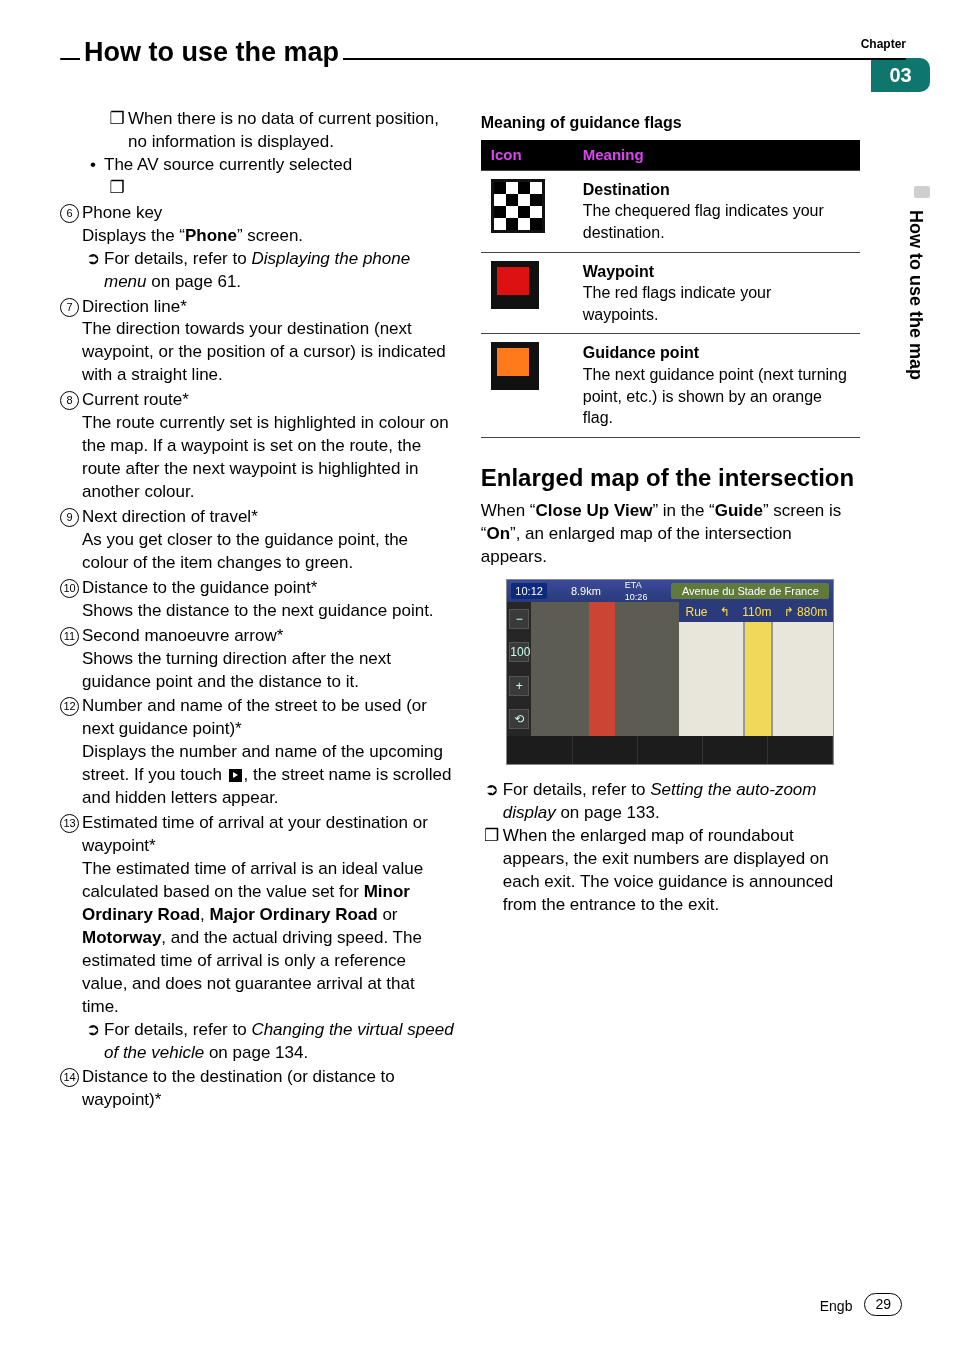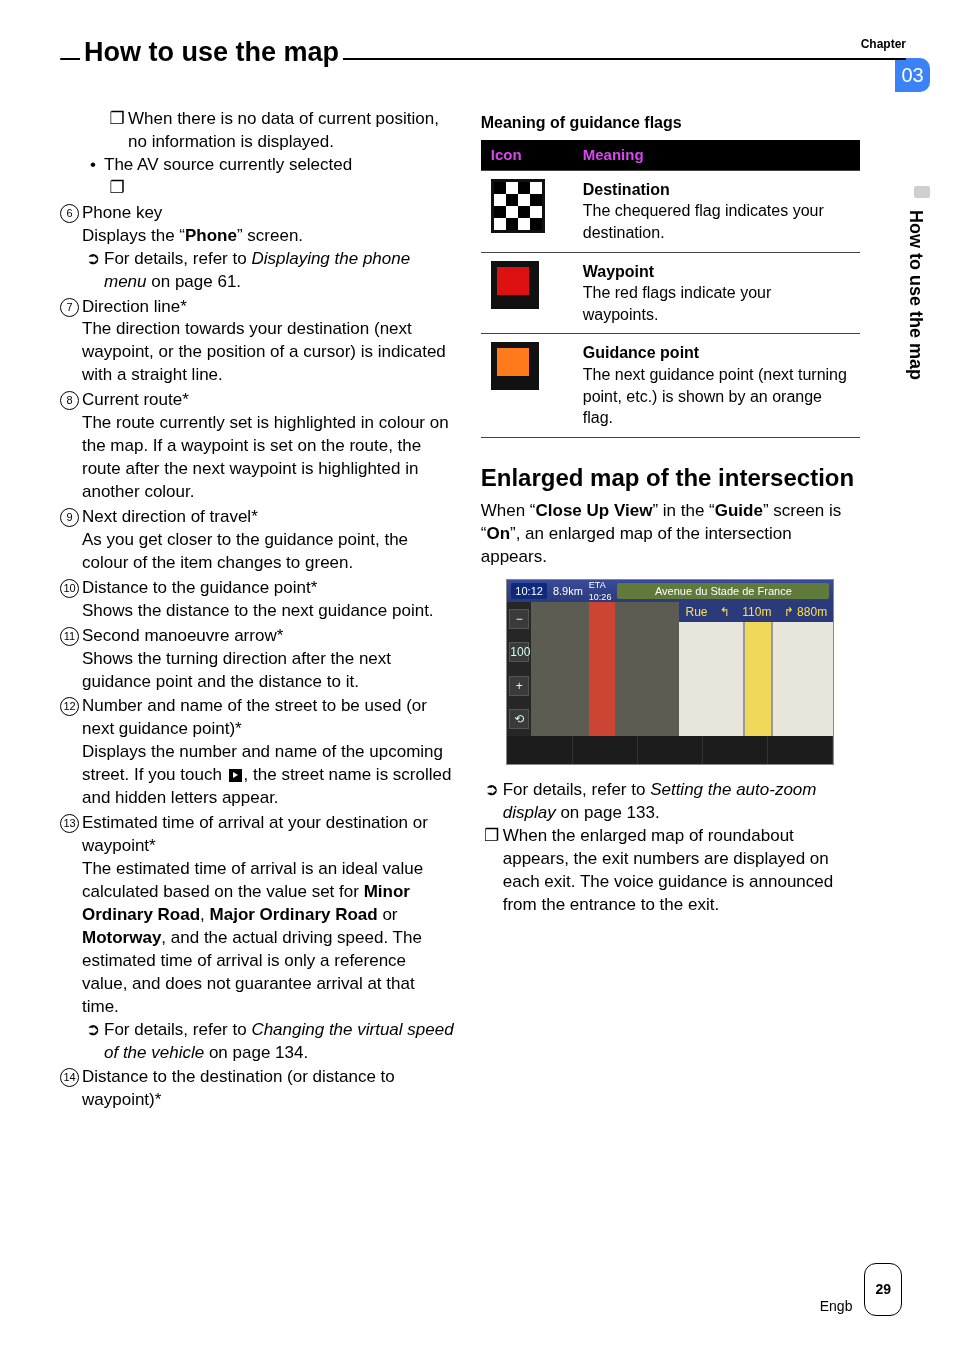--- a/index.html
+++ b/index.html
@@ -1,18 +1,18 @@
 <!DOCTYPE html>
 <html><head>
 <meta charset="utf-8">
 <style>
   body{margin:0;background:#fff;color:#000;font-family:Arial,Helvetica,sans-serif;font-size:17px;line-height:1.35}
   .page{width:954px;height:1352px;position:relative;box-sizing:border-box;padding:30px 48px 40px 60px}
   .chapter{position:absolute;top:36px;right:48px;font-size:12px;font-weight:700}
-  .tab{position:absolute;top:58px;right:24px;width:35px;height:34px;background:#3b82f6;color:#fff;border-top-right-radius:10px;border-bottom-right-radius:10px;display:flex;align-items:center;justify-content:center;font-size:20px;font-weight:400}
+  .tab{position:absolute;top:58px;right:24px;width:59px;height:34px;background:#0f766e;color:#fff;border-top-right-radius:10px;border-bottom-right-radius:10px;display:flex;align-items:center;justify-content:center;font-size:20px;font-weight:700}
   .titlebar{position:relative;margin-top:28px;margin-bottom:48px}
   .titlebar .line{border-top:2px solid #000;border-radius:12px;height:0}
   .titlebar h1{position:absolute;top:-24px;left:20px;background:#fff;padding:0 4px;margin:0;font-size:27px;font-weight:800}
   .side-label{position:absolute;right:26px;top:210px;writing-mode:vertical-rl;font-weight:700;font-size:18px}
   .side-marker{position:absolute;right:24px;top:186px;width:16px;height:12px;background:#cfcfcf;border-radius:2px}
   .cols{display:flex;gap:26px}
   .col{flex:1;min-width:0}
   .col-left{flex:1.02}
   .col-right{flex:0.98;padding-right:46px}
   .item{display:flex;margin-top:2px}
@@ -35,34 +35,34 @@
   table.flags tr:last-child td{border-bottom:1px solid #444}
   .ficon{width:48px;height:48px;background:#111;display:block}
   .ficon.dest{background:repeating-conic-gradient(#fff 0 25%,#000 0 50%);background-size:24px 24px;border:3px solid #111}
   .ficon.wp{background:#111;position:relative}
   .ficon.wp:after{content:"";position:absolute;inset:6px 10px 14px 6px;background:#d11}
   .ficon.wp span{position:absolute;left:14px;top:6px;color:#fff;font-weight:700;font-size:22px}
   .ficon.gp{background:#111;position:relative}
   .ficon.gp:after{content:"";position:absolute;inset:6px 10px 14px 6px;background:#ff7a1a}
   h2.enl{margin:24px 0 6px;font-size:24px;font-weight:800}
   .shot{width:326px;height:184px;margin:10px auto 14px;background:#3b3b34;border:1px solid #888;position:relative;overflow:hidden}
-  .shot .top{position:absolute;left:0;right:0;top:0;height:22px;background:linear-gradient(#3a4a9a,#2a3a7a);color:#fff;font-size:11px;display:flex;align-items:center;gap:6px;padding:0 4px}
+  .shot .top{position:absolute;left:0;right:0;top:0;height:22px;background:linear-gradient(#3a4a9a,#2a3a7a);color:#fff;font-size:11px;display:flex;align-items:center;gap:24px;padding:0 4px}
   .shot .top .pill{background:#0e2a7a;border-radius:2px;padding:1px 4px}
   .shot .top .av{flex:1;background:#5f7a3a;text-align:center;border-radius:2px;padding:1px 2px}
   .shot .left{position:absolute;left:0;top:22px;bottom:28px;width:24px;background:#262626;display:flex;flex-direction:column;justify-content:space-around;align-items:center}
   .shot .left div{width:18px;height:18px;background:#3a3a3a;color:#cfe;font-size:12px;text-align:center;line-height:18px;border:1px solid #555}
   .shot .mapL{position:absolute;left:24px;top:22px;width:148px;bottom:28px;background:#5c5c52}
   .shot .mapL:before{content:"";position:absolute;left:58px;top:0;bottom:0;width:26px;background:#c43}
   .shot .mapR{position:absolute;right:0;top:22px;left:172px;bottom:28px;background:#e8e6da}
   .shot .mapR .bar{position:absolute;left:0;right:0;top:0;height:20px;background:#2a3a7a;color:#fde047;font-size:12px;display:flex;align-items:center;justify-content:space-around}
   .shot .mapR .rd{position:absolute;left:64px;top:20px;bottom:0;width:26px;background:#f0d95a;border-left:2px solid #999;border-right:2px solid #999}
   .shot .bot{position:absolute;left:0;right:0;bottom:0;height:28px;background:#1c1c1c;display:flex}
   .shot .bot div{flex:1;border-right:1px solid #333}
   .footer{position:absolute;bottom:36px;right:52px;font-size:14px;display:flex;align-items:flex-end;gap:12px}
-  .pagenum{border:1.5px solid #000;border-radius:12px;padding:16px 10px;font-weight:700}
+  .pagenum{border:1.5px solid #000;border-radius:12px;padding:1px 10px;font-weight:400}
   .checkbox{font-family:Arial}
 </style>
 </head>
 <body>
 
 <div class="page">
   <div class="chapter">Chapter</div>
   <div class="tab">03</div>
 
   <div class="titlebar">

